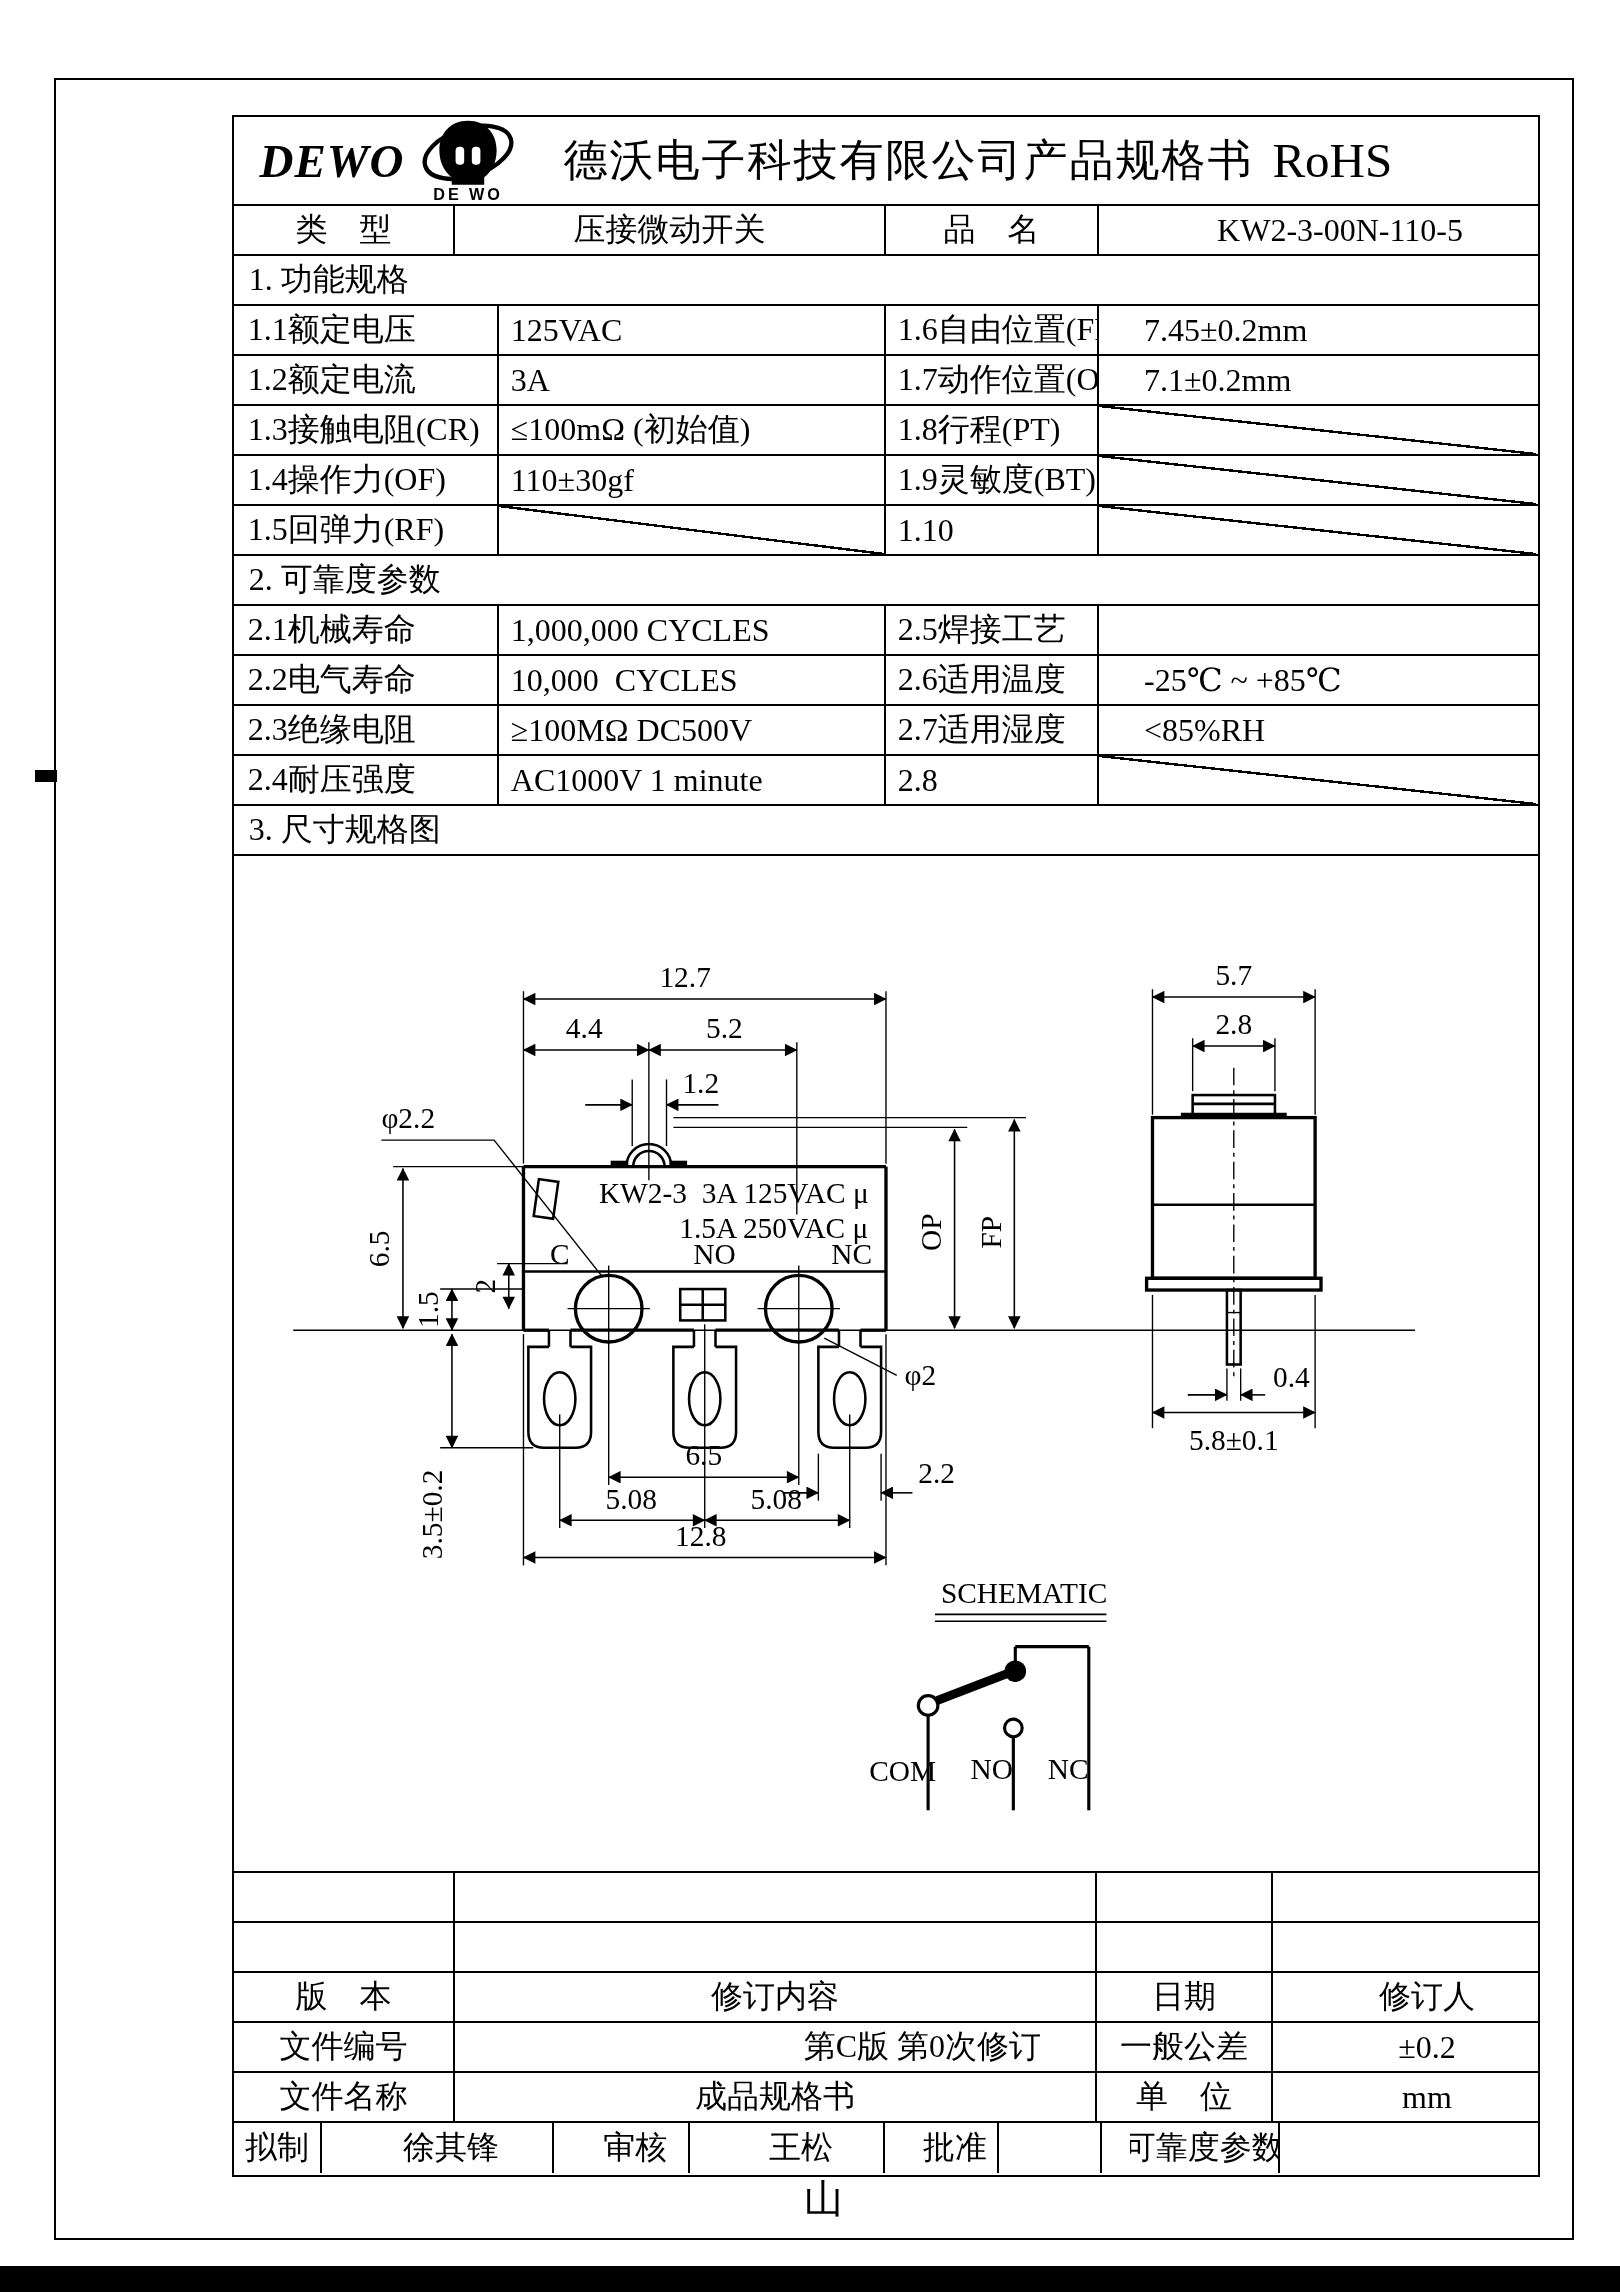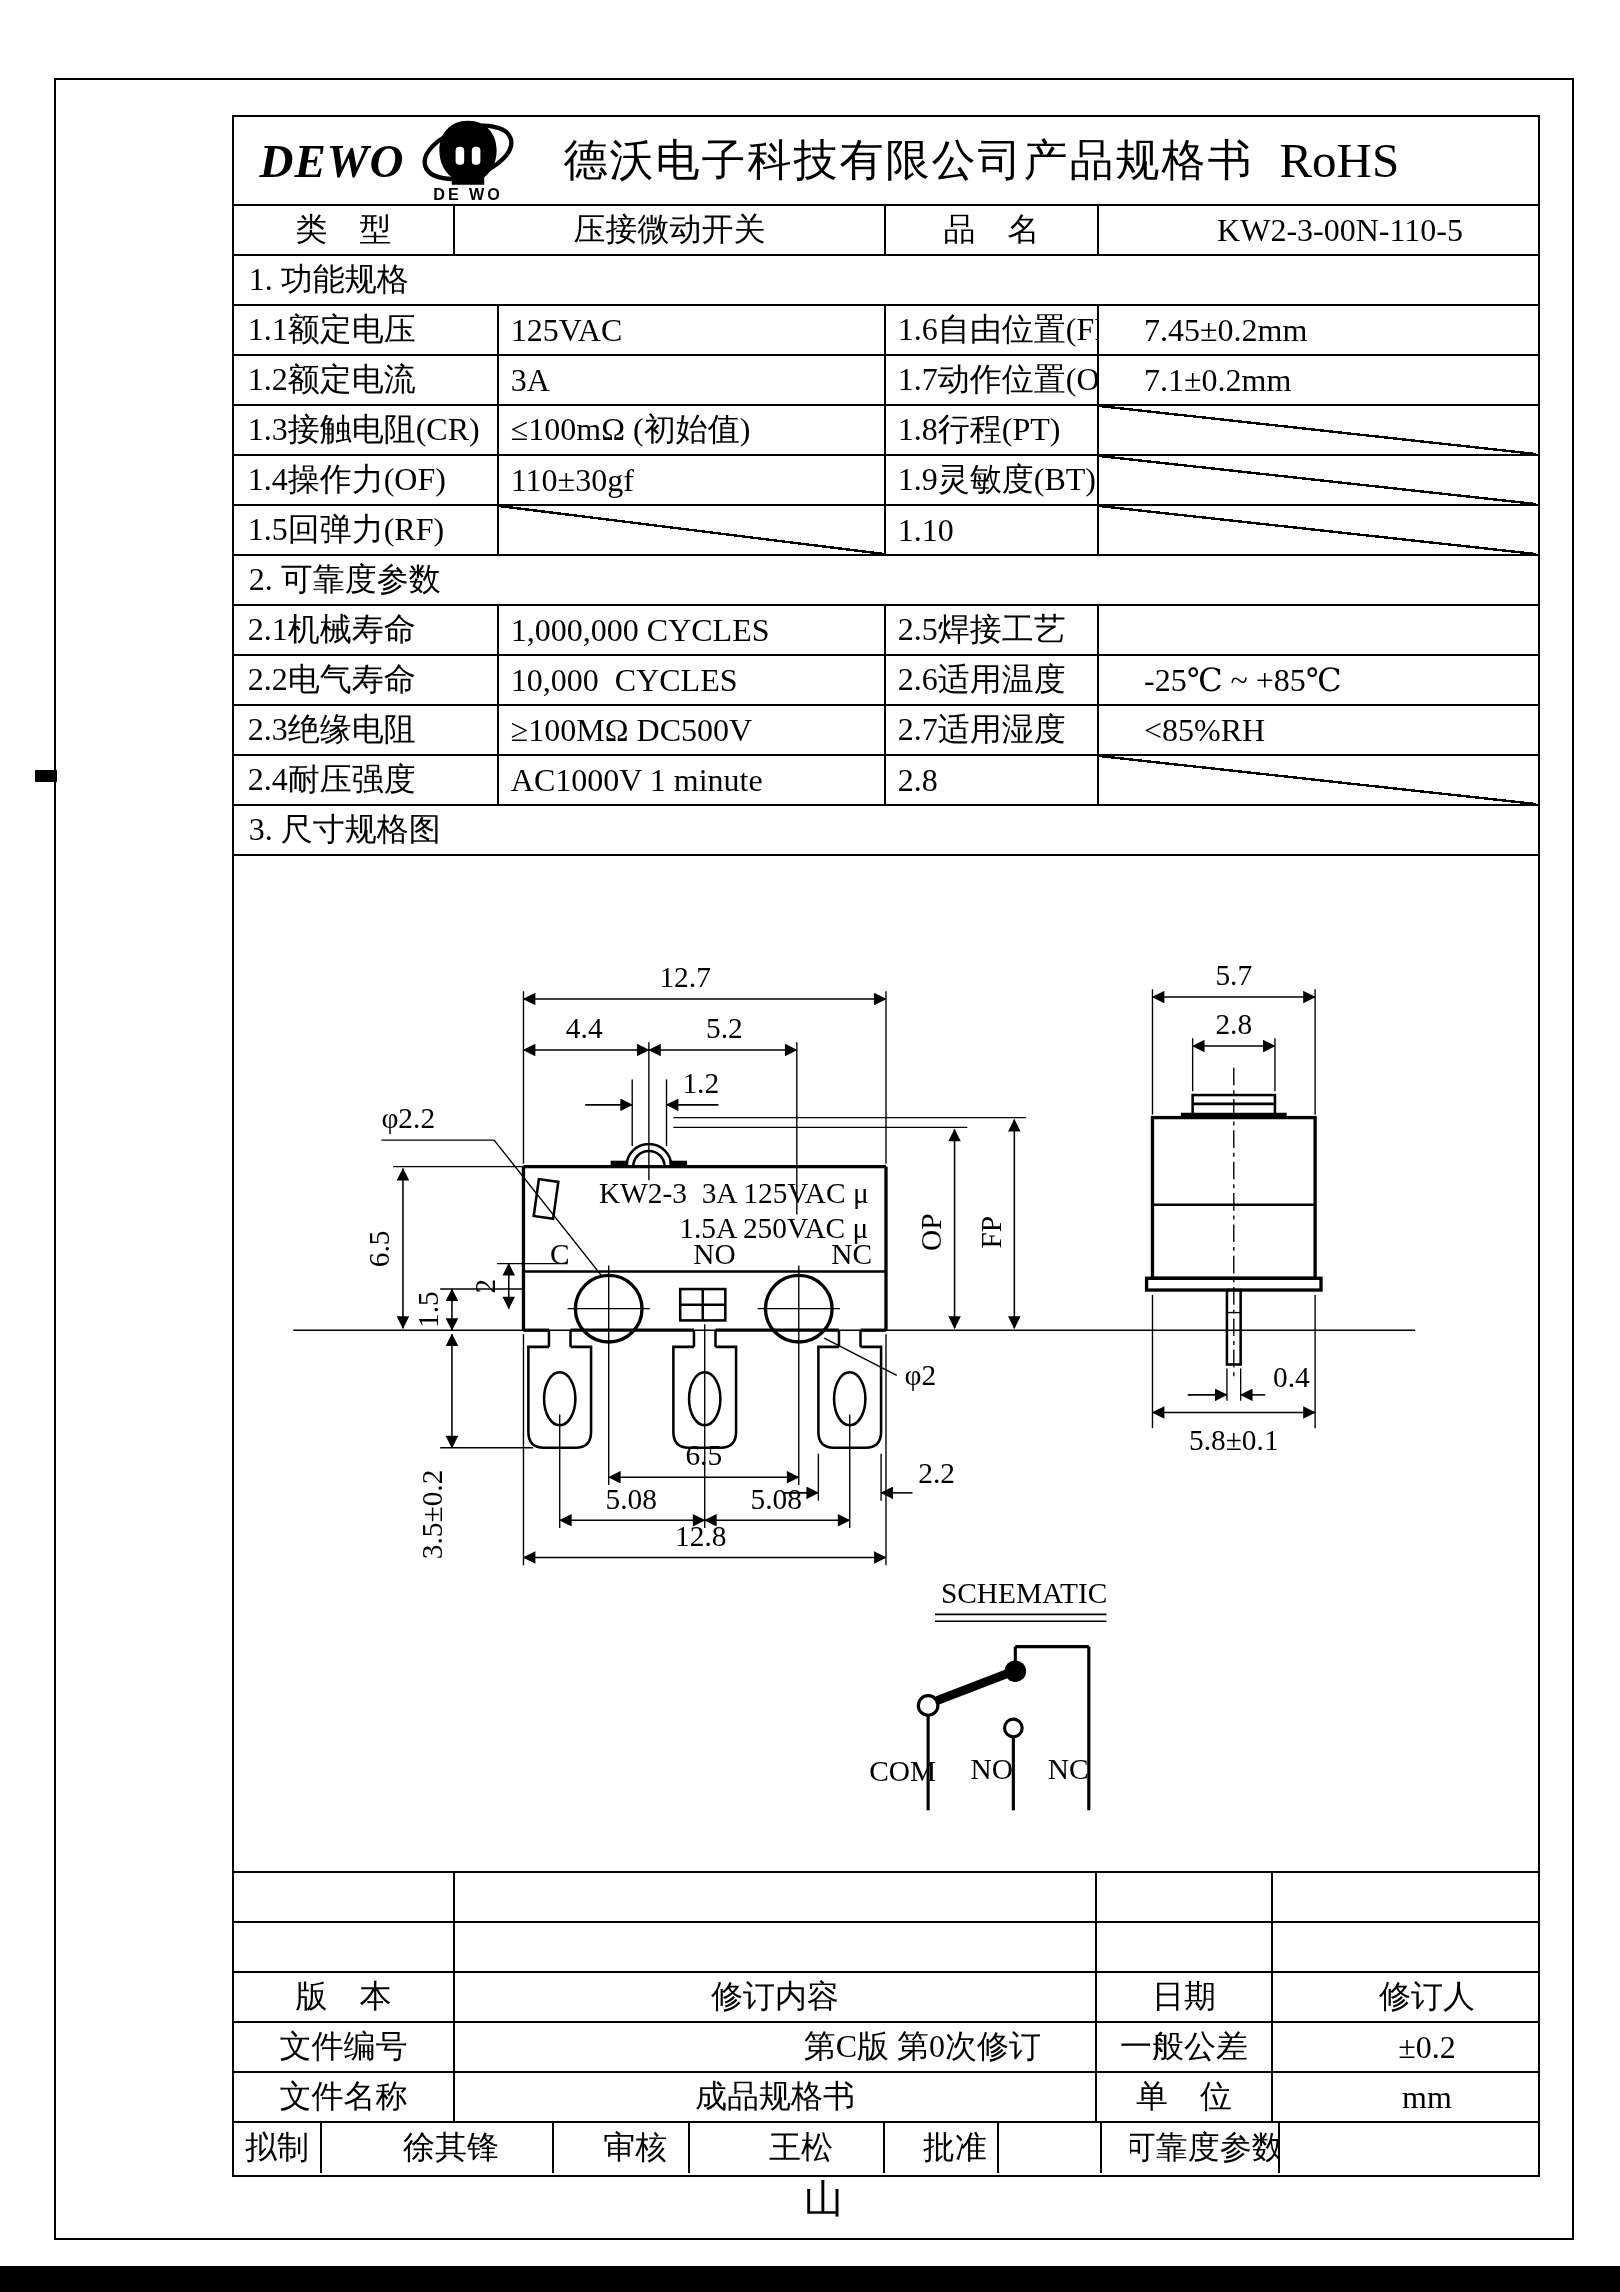--- a/index.html
+++ b/index.html
@@ -32,21 +32,21 @@
   .r6e{width:100px}.r6f{width:88px}.r6g{width:176px}.r6h{width:263px}
   .sec-cell{width:100%;padding-left:14.7px;font-size:32px;display:flex;align-items:center;}
   .diag{background-image:linear-gradient(to top right,
         transparent calc(50% - 1.2px),#000 calc(50% - 1.2px),
         #000 calc(50% + 1.2px),transparent calc(50% + 1.2px));}
   
   .hdr{display:flex;align-items:center;padding-left:25.5px;width:100%;}
   .dewo-text{font-style:italic;font-weight:bold;font-size:47px;letter-spacing:1px;}
   .logo-mark{margin-left:5.9px;margin-top:2px;}
   .hdr-title{font-size:44px;margin-left:37px;letter-spacing:2px;white-space:pre;}
-  .rohs{font-size:49px;margin-left:26px;}
+  .rohs{font-size:49px;margin-left:19px;}
   
   .drawsvg{display:block;}
   .drawsvg text{font-family:"Liberation Serif","DejaVu Serif",serif;font-size:30px;fill:#000;white-space:pre;}
   .drawsvg .out{stroke:#000;stroke-width:3.4;fill:none;}
   .drawsvg .out2{stroke:#000;stroke-width:2.6;fill:none;}
   .drawsvg .thin{stroke:#000;stroke-width:1.4;fill:none;}
   .drawsvg .dim{stroke:#000;stroke-width:1.6;fill:none;}
   .drawsvg .thick{stroke:#000;stroke-width:6;fill:none;}
   .drawsvg .wire{stroke:#000;stroke-width:3.2;fill:none;}
 </style>

